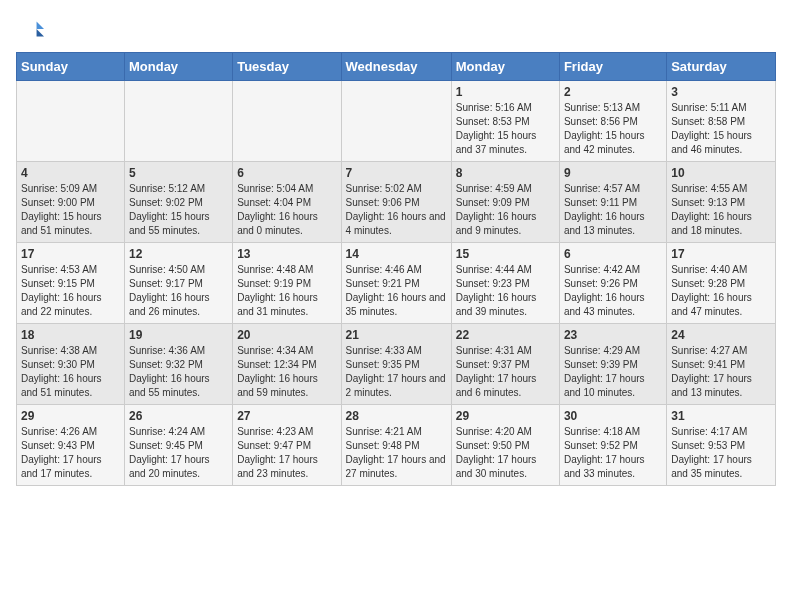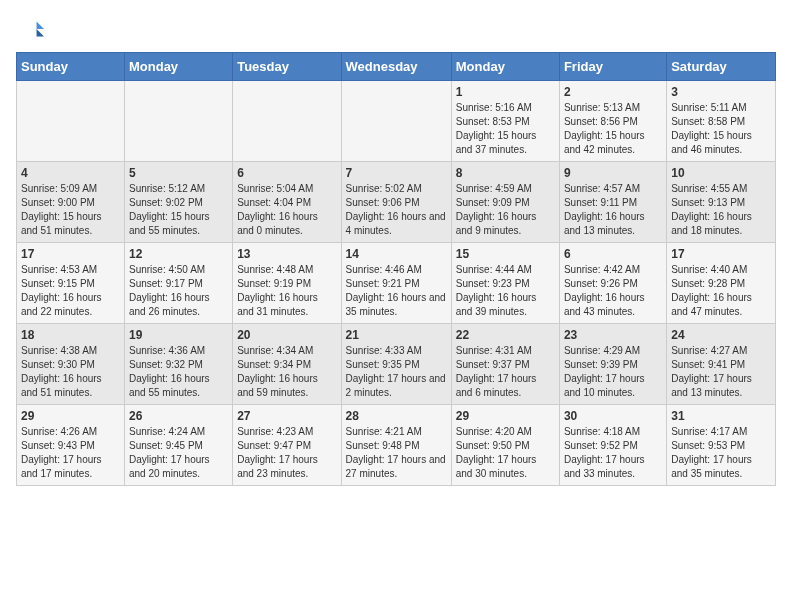--- a/index.html
+++ b/index.html
@@ -267,21 +267,21 @@
         <td>
           <span class="day-number">19</span>
           <div class="day-info">Sunrise: 4:36 AM
 Sunset: 9:32 PM
 Daylight: 16 hours
 and 55 minutes.</div>
         </td>
         <td>
           <span class="day-number">20</span>
           <div class="day-info">Sunrise: 4:34 AM
-Sunset: 9:34 PM
+Sunset: 12:34 PM
 Daylight: 16 hours
 and 59 minutes.</div>
         </td>
         <td>
           <span class="day-number">21</span>
           <div class="day-info">Sunrise: 4:33 AM
 Sunset: 9:35 PM
 Daylight: 17 hours
 and 2 minutes.</div>
         </td>

